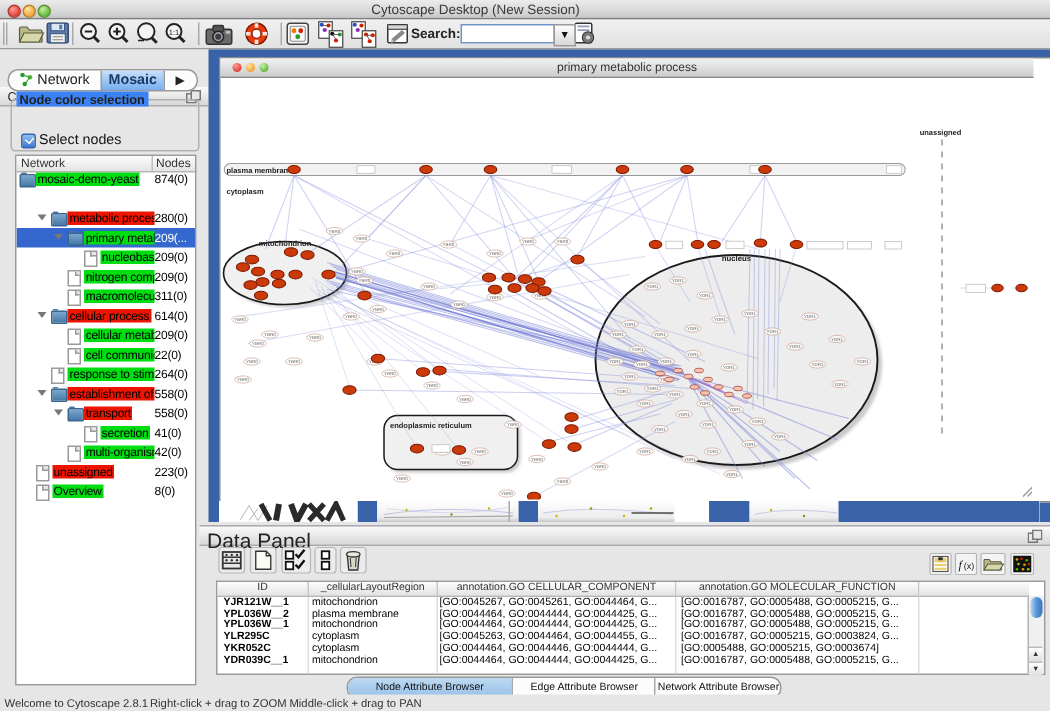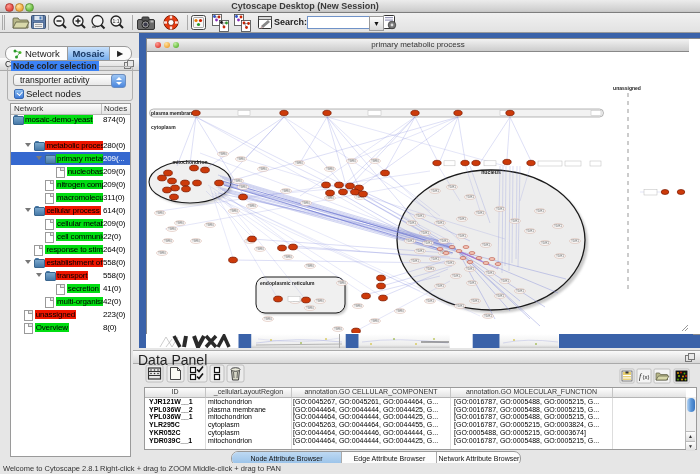--- a/index.html
+++ b/index.html
@@ -4,21 +4,21 @@
 <style>
 html,body{margin:0;padding:0;}
 body{width:700px;height:474px;overflow:hidden;font-family:"Liberation Sans",sans-serif;background:#e8e8e8;position:relative;}
 .abs{position:absolute;}
 
 #titlebar{left:0;top:0;width:700px;height:12px;background:linear-gradient(#ececec,#cfcfcf 85%,#c2c2c2);border-bottom:1px solid #7d7d7d;}
 .tl{position:absolute;top:3px;width:7px;height:7px;border-radius:50%;}
 #titlebar .t1{left:5px;background:radial-gradient(circle at 35% 30%,#ff9d95,#e2443a 70%);border:0.5px solid #b13c34;}
 #titlebar .t2{left:15px;background:radial-gradient(circle at 35% 30%,#ffe3a0,#f0a73b 70%);border:0.5px solid #ba852f;}
 #titlebar .t3{left:25px;background:radial-gradient(circle at 35% 30%,#c4f1a4,#66ba3d 70%);border:0.5px solid #5d943c;}
-#apptitle{left:0;top:1px;width:610px;text-align:center;font-size:9px;font-weight:bold;color:#3a3a3a;}
+#apptitle{left:12px;top:1px;width:610px;text-align:center;font-size:9px;font-weight:normal;color:#3a3a3a;}
 
 #toolbar{left:0;top:13px;width:700px;height:19px;background:linear-gradient(#f0f0f0,#e2e2e2);border-bottom:1px solid #9a9a9a;}
 #searchlbl{left:274px;top:4px;font-size:9px;color:#222;position:absolute;font-weight:bold;}
 #searchbox{left:307px;top:3px;width:61px;height:11px;background:#fff;border:1px solid #6f92c8;position:absolute;}
 #searchdrop{left:369px;top:3px;width:13px;height:13px;background:linear-gradient(#fdfdfd,#d8d8d8);border:1px solid #9a9a9a;position:absolute;font-size:7px;text-align:center;line-height:14px;color:#111;}
 
 #cpanel{left:0;top:33px;width:139px;height:430px;background:#e6e6e6;}
 #cptitle{left:0;top:0;width:139px;height:12px;background:linear-gradient(#fafafa,#d8d8d8);border-bottom:1px solid #aaa;margin-top:25px;}
 #cptitle span{position:absolute;left:5px;top:1px;font-size:8.5px;color:#222;}
 #cptabs{left:5px;top:13px;width:125px;height:13px;border:1px solid #9a9a9a;border-radius:7px;background:#fcfcfc;overflow:hidden;}
@@ -222,24 +222,20 @@
           <circle cx="7" cy="3.5" r="1.5" fill="#55bb33"></circle>
           <circle cx="3.5" cy="8" r="1.5" fill="#2a9a2a"></circle>
           <line x1="2" y1="2" x2="7" y2="3.5" stroke="#2a9a2a" stroke-width="0.7"></line>
           <line x1="7" y1="3.5" x2="3.5" y2="8" stroke="#2a9a2a" stroke-width="0.7"></line>
         </svg> Network</div>
       <div class="seg" id="seg-mos">Mosaic</div>
       <div class="seg" id="seg-arr">▶</div>
     </div>
   <div id="groupbox" class="abs"></div>
   <div id="grouplbl">Node color selection</div>
-  <div id="combo">
-      <span>transporter activity</span>
-      <div id="combobtn"></div>
-    </div>
   <div id="checkbox"></div>
     <div id="cklbl">Select nodes</div>
   <div id="tree" class="abs">
     <div id="treehdr">
         <span class="h1">Network</span>
         <span class="h2">Nodes</span>
         <div class="hsep"></div>
       </div>
     <div class="trow" style="top:9.0px;">
         <div class="fold" style="left:2.0px;"></div>

